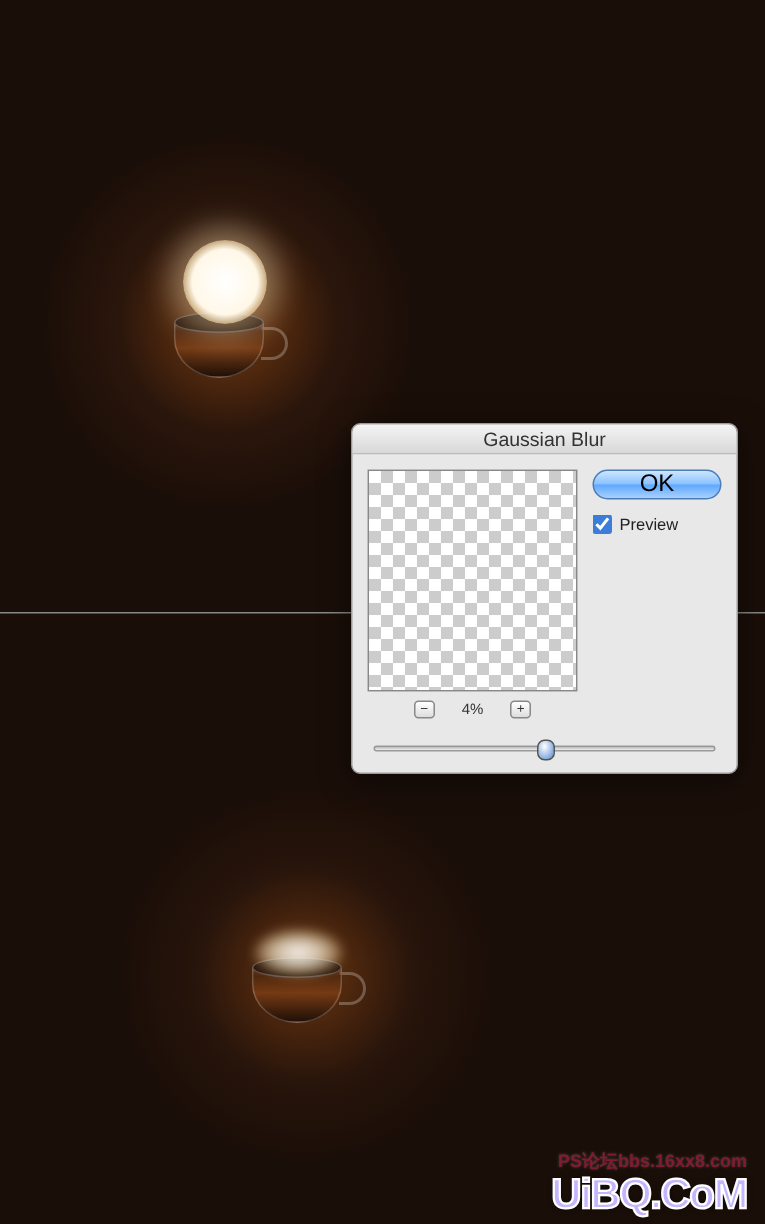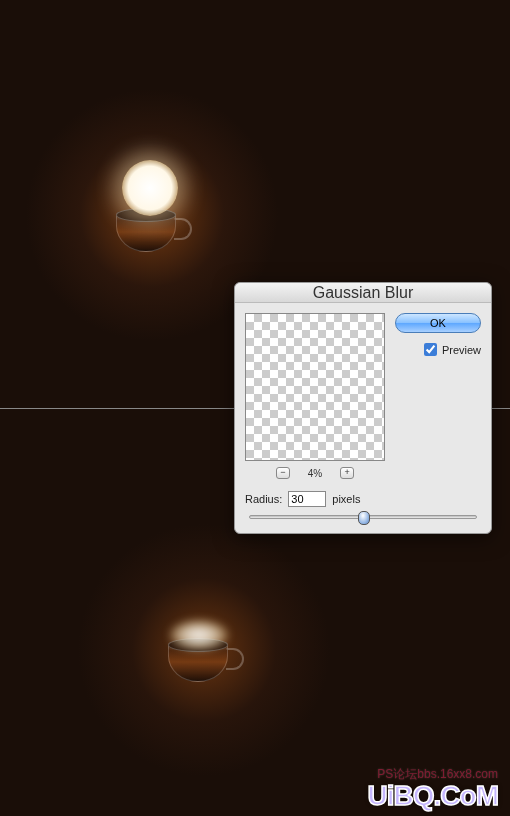--- a/index.html
+++ b/index.html
@@ -95,21 +95,21 @@
       box-shadow: 0 4px 20px rgba(0,0,0,0.5);
       font-size: 11px;
     }
     .dialog-title {
       height: 20px;
       line-height: 20px;
       text-align: center;
       background: linear-gradient(#f4f4f4, #d8d8d8);
       border-bottom: 1px solid #bbb;
       border-radius: 6px 6px 0 0;
-      font-size: 16px;
+      font-size: 13px;
       color: #333;
     }
     .dialog-body {
       display: flex;
       padding: 10px;
       gap: 10px;
     }
     .preview-pane {
       width: 140px;
       display: flex;
@@ -151,40 +151,39 @@
     .controls {
       flex: 1;
       display: flex;
       flex-direction: column;
       gap: 6px;
     }
     .btn {
       height: 20px;
       border-radius: 10px;
       border: 1px solid #888;
-      font-size: 11px;
+      font-size: 16px;
       text-align: center;
       line-height: 18px;
       cursor: pointer;
     }
     .btn-ok {
       background: linear-gradient(#cde6ff, #8ac2ff 48%, #5fa8ff 52%, #a8d0ff);
       border-color: #4a7db8;
       color: #000;
     }
     .btn-cancel {
       background: linear-gradient(#ffffff, #e2e2e2);
     }
     .preview-check {
       display: flex;
       align-items: center;
       gap: 5px;
       margin-top: 4px;
       color: #222;
-      justify-content: flex-end;
     }
     .preview-check input { accent-color: #3b7dd8; }
 
     .radius-row {
       display: flex;
       align-items: center;
       gap: 6px;
       padding: 0 10px;
       margin-top: 2px;
       font-size: 11px;
@@ -235,20 +234,21 @@
     }
     .watermark2 {
       position: absolute;
       bottom: 33px;
       right: 12px;
       font-family: Arial, sans-serif;
       font-size: 12px;
       color: #a24;
       text-shadow: 0 0 2px rgba(255,255,255,0.3);
       opacity: 0.7;
+      font-weight: bold;
     }
   </style>
 </head>
 <body>
 
 <div class="divider"></div>
 
 <div class="cup cup-top">
   <div class="cup-handle"></div>
   <div class="cup-body"></div>
@@ -275,25 +275,20 @@
       </div>
     </div>
     <div class="controls">
       <div class="btn btn-ok">OK</div>
       <label class="preview-check">
         <input type="checkbox" checked="" style="">
         <span>Preview</span>
       </label>
     </div>
   </div>
-  <div class="radius-row">
-    <span>Radius:</span>
-    <input type="text" value="30" style="">
-    <span>pixels</span>
-  </div>
   <div class="slider-row">
     <div class="slider">
       <div class="slider-thumb"></div>
     </div>
   </div>
 </div>
 
 <div class="watermark2">PS论坛bbs.16xx8.com</div>
 <div class="watermark1">UiBQ.CoM</div>
 

